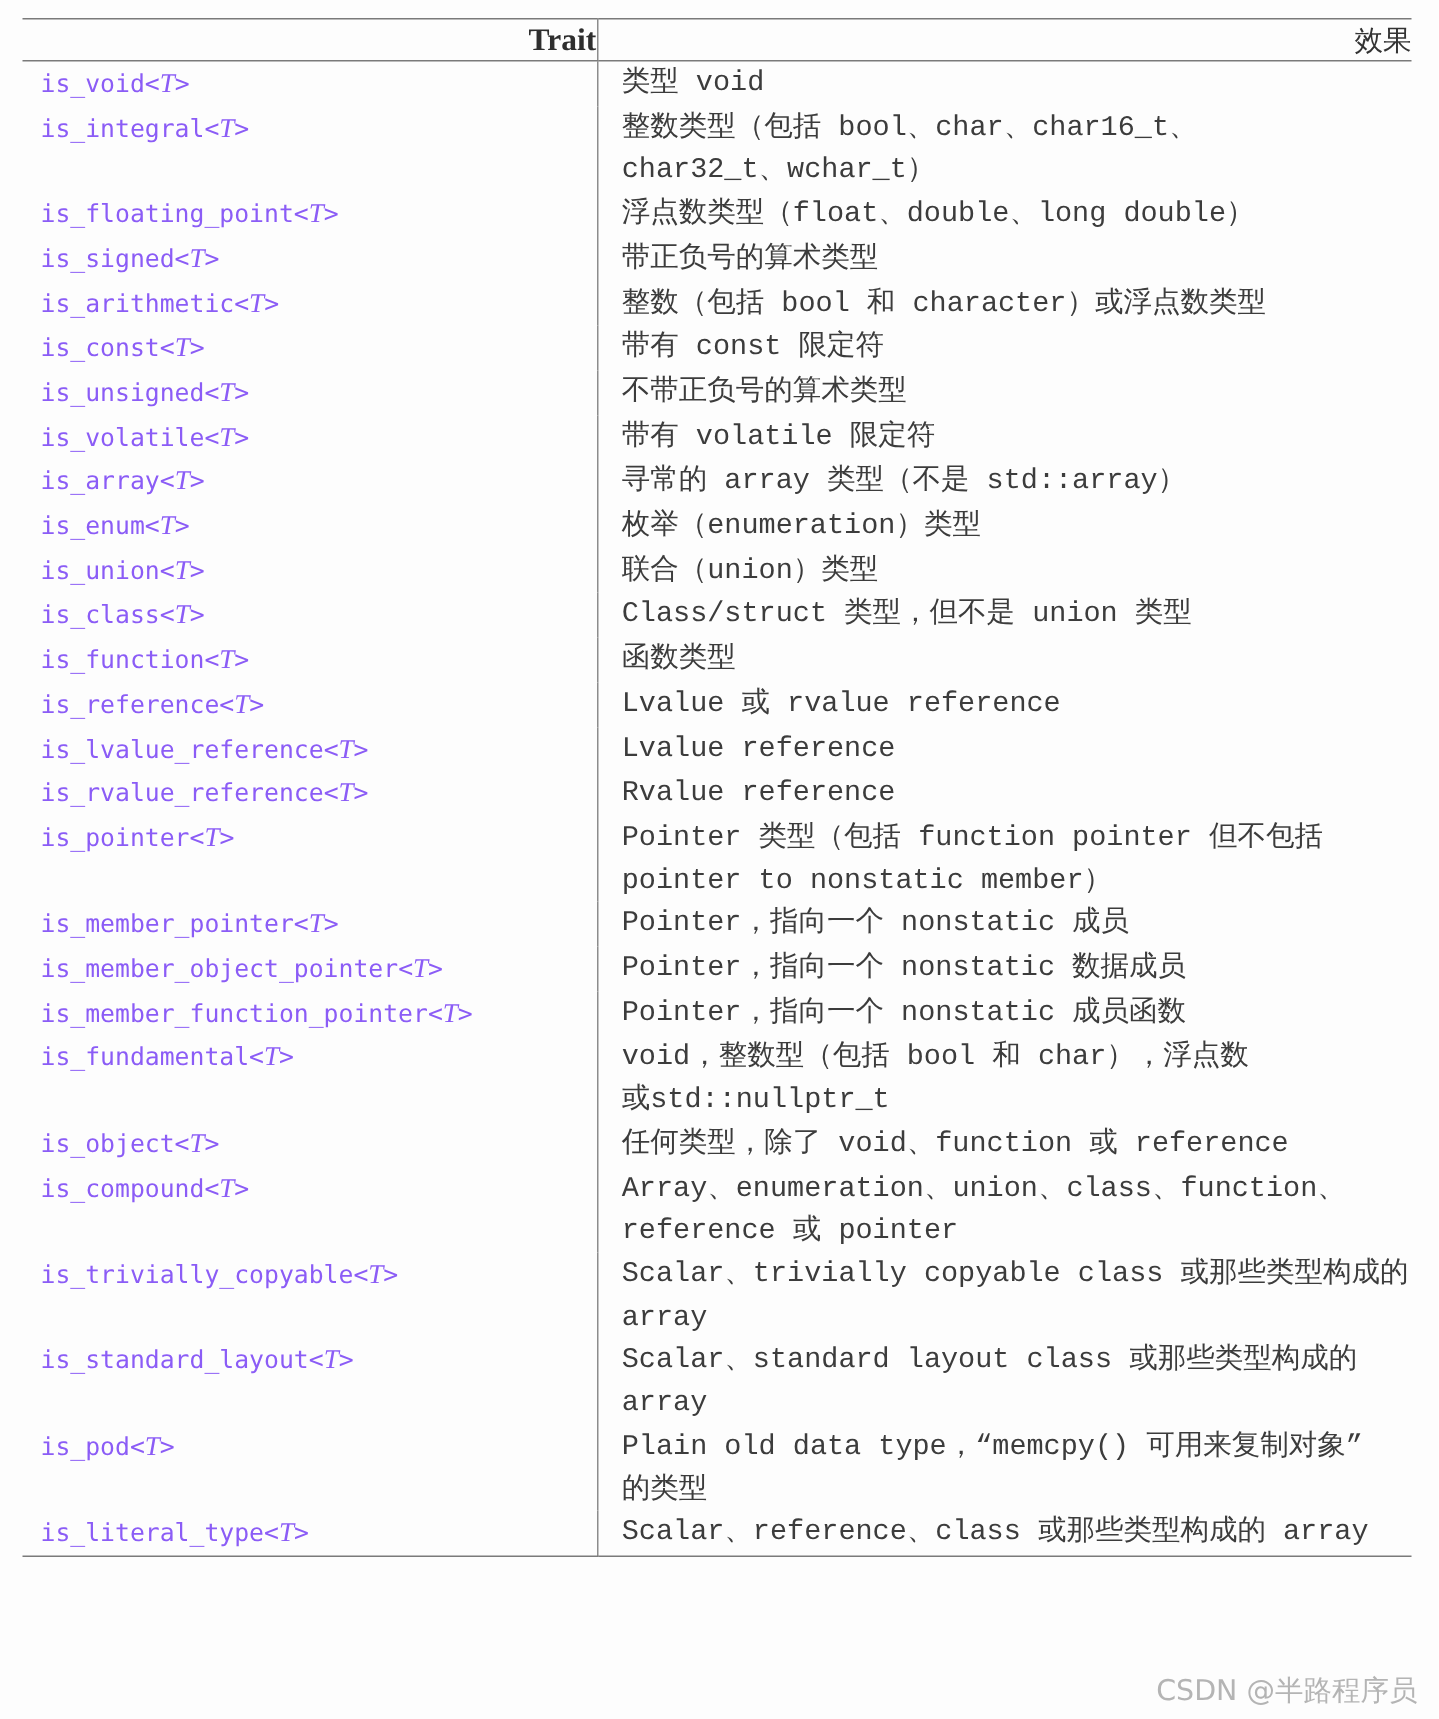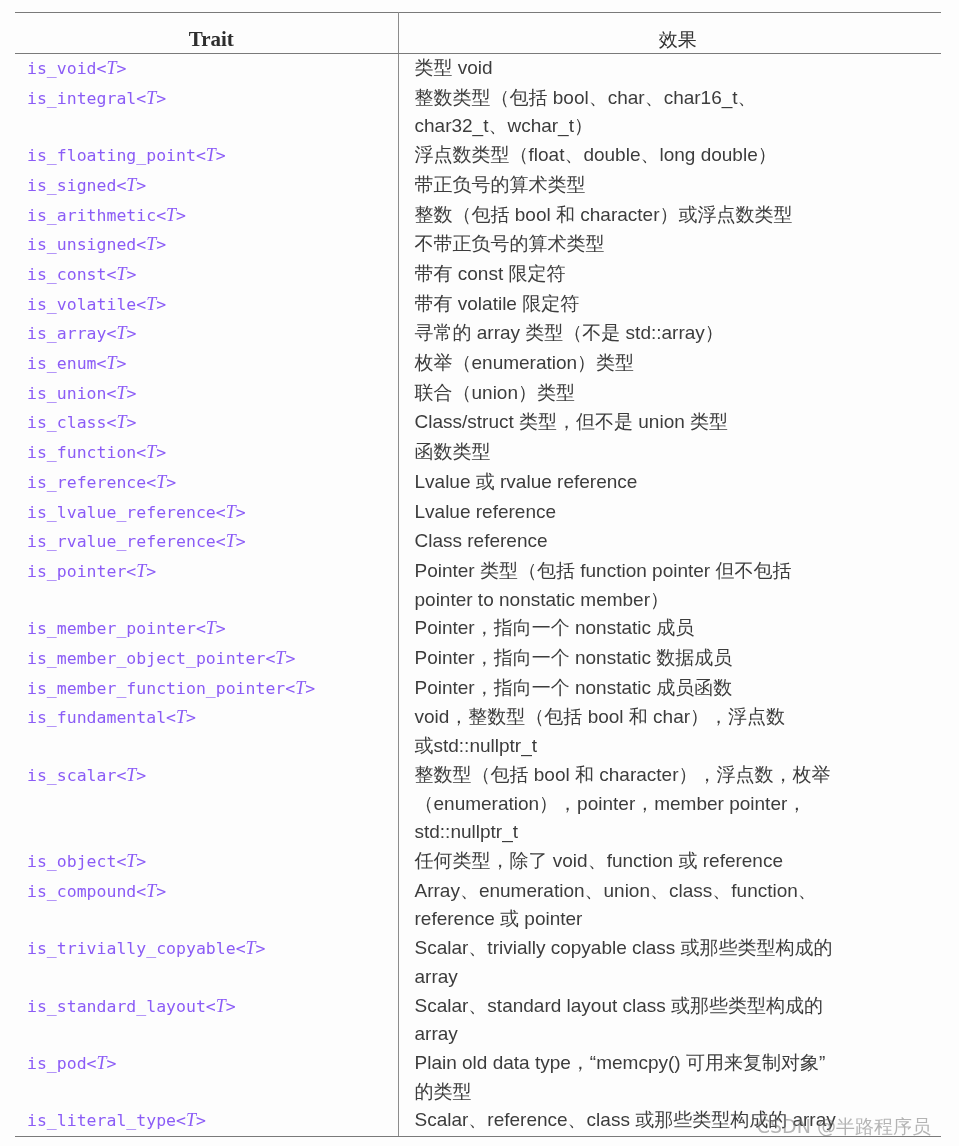--- a/index.html
+++ b/index.html
@@ -6,45 +6,45 @@
   body { width: 959px; height: 1146px; position: relative; overflow: hidden; }
   .page { position: absolute; left: 0; top: 0; width: 959px; height: 1146px; background: #fdfdfd; }
   table.traits {
     position: absolute; left: 15px; top: 12px; width: 926px;
     border-collapse: collapse; table-layout: fixed;
     color: #3a3a3a;
   }
   table.traits col.c1 { width: 383px; }
   table.traits col.c2 { width: 543px; }
   thead th {
-    text-align: center; font-weight: normal; height: 27px; padding: 13px 0 0 10px;
+    text-align: right; font-weight: normal; height: 27px; padding: 0 0 0 10px;
     border-top: 1.5px solid #7a7a7a; border-bottom: 1.5px solid #7a7a7a;
     vertical-align: middle;
   }
   thead th.h1 {
     font-family: "Liberation Serif", "DejaVu Serif", serif; font-weight: bold;
     font-size: 21px; color: #2e2e2e;
   }
   thead th.h2 { font-family: Liberation Serif, serif; font-size: 19px; padding-left: 16px; color: #333; }
   th.h1, td.trait { border-right: 1.5px solid #8c8c8c; }
   tbody td { vertical-align: top; padding: 0; }
   td.trait {
     font-family: "DejaVu Sans Mono", "Liberation Mono", monospace;
     font-size: 16.5px; padding-left: 12px; line-height: 28.7px; color: #8b5cf6;
     white-space: nowrap;
   }
   td.trait .tparam { font-family: "Liberation Serif", "DejaVu Serif", serif; font-style: italic; font-size: 18px; }
   td.effect {
-    font-family: Liberation Sans, sans-serif;
+    font-family: Liberation Mono, monospace;
     font-size: 19px; line-height: 28.7px; padding-left: 16px; color: #3c3c3c;
   }
   td.effect .ln { display: block; white-space: nowrap; }
   tbody tr:last-child td { border-bottom: 1.5px solid #7a7a7a; }
   .watermark {
-    position: absolute; right: 28px; top: 1114px;
+    position: absolute; right: 14px; top: 1114px;
     font-family: "DejaVu Sans", sans-serif; font-size: 19px; color: rgba(120,120,120,0.55);
     white-space: nowrap;
   }
 </style>
 </head>
 <body>
 
 <div class="page">
   <table class="traits">
     <colgroup>
@@ -83,32 +83,32 @@
             <span class="ln">带正负号的算术类型</span>
           </td>
         </tr>
         <tr>
           <td class="trait"><span>is_arithmetic</span><span>&lt;</span><span class="tparam">T</span><span>&gt;</span></td>
           <td class="effect">
             <span class="ln">整数（包括 bool 和 character）或浮点数类型</span>
           </td>
         </tr>
         <tr>
+          <td class="trait"><span>is_const</span><span>&lt;</span><span class="tparam">T</span><span>&gt;</span></td>
+          <td class="effect">
+            <span class="ln">带有 const 限定符</span>
+          </td>
+        </tr>
+        <tr>
           <td class="trait"><span>is_unsigned</span><span>&lt;</span><span class="tparam">T</span><span>&gt;</span></td>
           <td class="effect">
             <span class="ln">不带正负号的算术类型</span>
           </td>
         </tr>
         <tr>
-          <td class="trait"><span>is_const</span><span>&lt;</span><span class="tparam">T</span><span>&gt;</span></td>
-          <td class="effect">
-            <span class="ln">带有 const 限定符</span>
-          </td>
-        </tr>
-        <tr>
           <td class="trait"><span>is_volatile</span><span>&lt;</span><span class="tparam">T</span><span>&gt;</span></td>
           <td class="effect">
             <span class="ln">带有 volatile 限定符</span>
           </td>
         </tr>
         <tr>
           <td class="trait"><span>is_array</span><span>&lt;</span><span class="tparam">T</span><span>&gt;</span></td>
           <td class="effect">
             <span class="ln">寻常的 array 类型（不是 std::array）</span>
           </td>
@@ -145,21 +145,21 @@
         </tr>
         <tr>
           <td class="trait"><span>is_lvalue_reference</span><span>&lt;</span><span class="tparam">T</span><span>&gt;</span></td>
           <td class="effect">
             <span class="ln">Lvalue reference</span>
           </td>
         </tr>
         <tr>
           <td class="trait"><span>is_rvalue_reference</span><span>&lt;</span><span class="tparam">T</span><span>&gt;</span></td>
           <td class="effect">
-            <span class="ln">Class reference</span>
+            <span class="ln">Rvalue reference</span>
           </td>
         </tr>
         <tr>
           <td class="trait"><span>is_pointer</span><span>&lt;</span><span class="tparam">T</span><span>&gt;</span></td>
           <td class="effect">
             <span class="ln">Pointer 类型（包括 function pointer 但不包括</span>
             <span class="ln">pointer to nonstatic member）</span>
           </td>
         </tr>
         <tr>
@@ -178,28 +178,20 @@
           <td class="trait"><span>is_member_function_pointer</span><span>&lt;</span><span class="tparam">T</span><span>&gt;</span></td>
           <td class="effect">
             <span class="ln">Pointer，指向一个 nonstatic 成员函数</span>
           </td>
         </tr>
         <tr>
           <td class="trait"><span>is_fundamental</span><span>&lt;</span><span class="tparam">T</span><span>&gt;</span></td>
           <td class="effect">
             <span class="ln">void，整数型（包括 bool 和 char），浮点数</span>
             <span class="ln">或std::nullptr_t</span>
-          </td>
-        </tr>
-        <tr>
-          <td class="trait"><span>is_scalar</span><span>&lt;</span><span class="tparam">T</span><span>&gt;</span></td>
-          <td class="effect">
-            <span class="ln">整数型（包括 bool 和 character），浮点数，枚举</span>
-            <span class="ln">（enumeration），pointer，member pointer，</span>
-            <span class="ln">std::nullptr_t</span>
           </td>
         </tr>
         <tr>
           <td class="trait"><span>is_object</span><span>&lt;</span><span class="tparam">T</span><span>&gt;</span></td>
           <td class="effect">
             <span class="ln">任何类型，除了 void、function 或 reference</span>
           </td>
         </tr>
         <tr>
           <td class="trait"><span>is_compound</span><span>&lt;</span><span class="tparam">T</span><span>&gt;</span></td>

